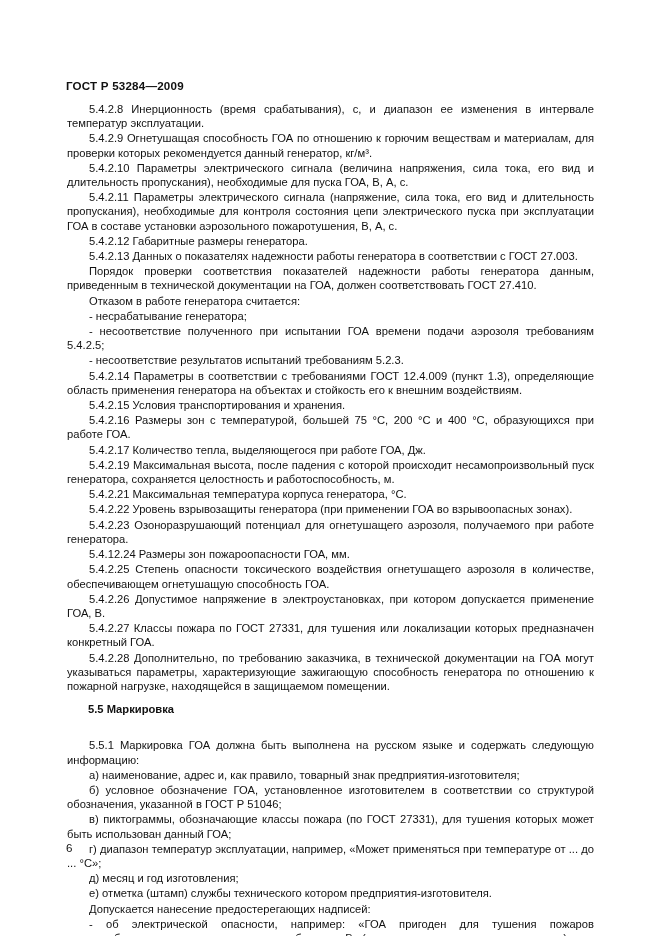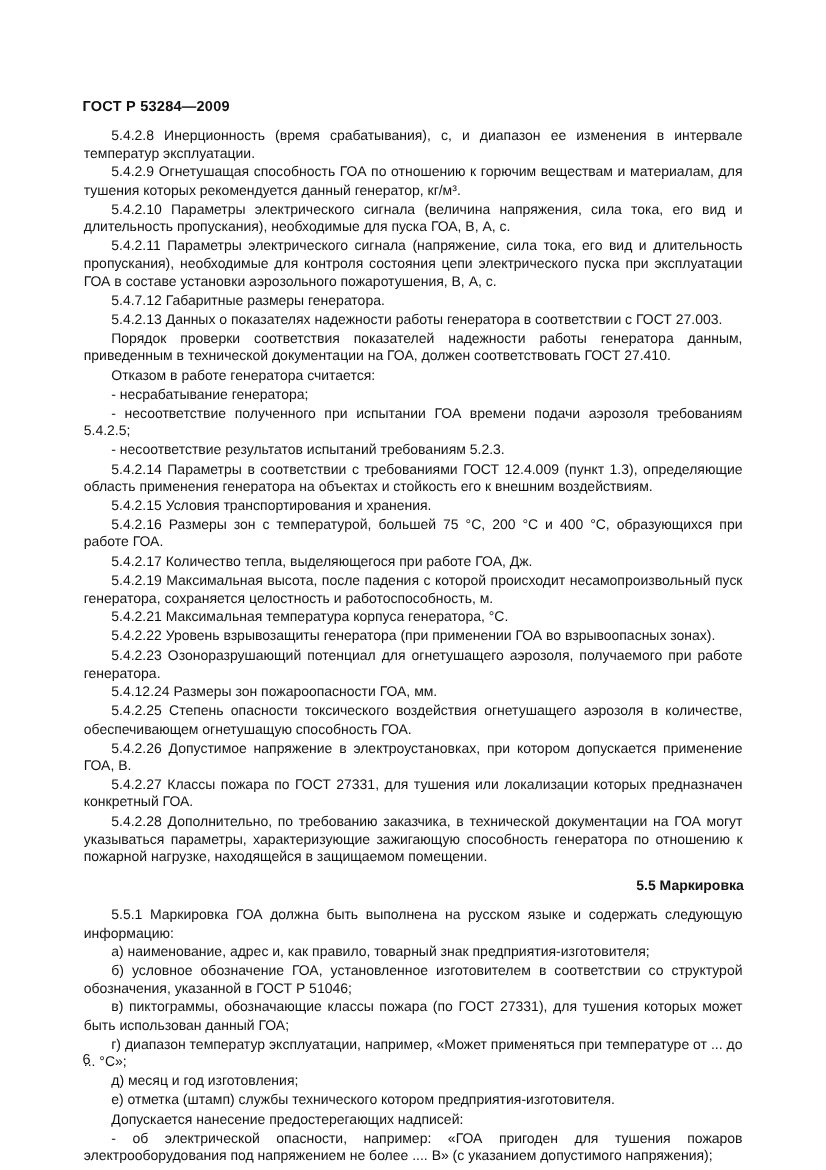--- a/index.html
+++ b/index.html
@@ -34,43 +34,43 @@
     text-align: justify;
   }
   .doc-body p.body {
     margin: 1px;
     text-indent: 22px;
   }
   .doc-body h2.heading {
     font-size: 11.2px;
     line-height: 14.2px;
     font-weight: bold;
-    margin: 9px 0 9px 0;
+    margin: 9px 0 22px 0;
     text-indent: 22px;
-    text-align: right;
+    text-align: left;
   }
   .page-number {
     position: absolute;
     left: 66px;
     top: 841px;
     font-size: 11.6px;
   }
 </style>
 </head>
 <body>
 
 <div class="page">
   <div class="doc-header">ГОСТ Р 53284—2009</div>
 
   <div class="doc-body">
       <p class="body">5.4.2.8 Инерционность (время срабатывания), с, и диапазон ее изменения в интервале температур эксплуатации.</p>
-      <p class="body">5.4.2.9 Огнетушащая способность ГОА по отношению к горючим веществам и материалам, для тушения которых рекомендуется данный генератор, кг/м³.</p>
+      <p class="body">5.4.2.9 Огнетушащая способность ГОА по отношению к горючим веществам и материалам, для проверки которых рекомендуется данный генератор, кг/м³.</p>
       <p class="body">5.4.2.10 Параметры электрического сигнала (величина напряжения, сила тока, его вид и длительность пропускания), необходимые для пуска ГОА, В, А, с.</p>
       <p class="body">5.4.2.11 Параметры электрического сигнала (напряжение, сила тока, его вид и длительность пропускания), необходимые для контроля состояния цепи электрического пуска при эксплуатации ГОА в составе установки аэрозольного пожаротушения, В, А, с.</p>
-      <p class="body">5.4.7.12 Габаритные размеры генератора.</p>
+      <p class="body">5.4.2.12 Габаритные размеры генератора.</p>
       <p class="body">5.4.2.13 Данных о показателях надежности работы генератора в соответствии с ГОСТ 27.003.</p>
       <p class="body">Порядок проверки соответствия показателей надежности работы генератора данным, приведенным в технической документации на ГОА, должен соответствовать ГОСТ 27.410.</p>
       <p class="body">Отказом в работе генератора считается:</p>
       <p class="body">- несрабатывание генератора;</p>
       <p class="body">- несоответствие полученного при испытании ГОА времени подачи аэрозоля требованиям 5.4.2.5;</p>
       <p class="body">- несоответствие результатов испытаний требованиям 5.2.3.</p>
       <p class="body">5.4.2.14 Параметры в соответствии с требованиями ГОСТ 12.4.009 (пункт 1.3), определяющие область применения генератора на объектах и стойкость его к внешним воздействиям.</p>
       <p class="body">5.4.2.15 Условия транспортирования и хранения.</p>
       <p class="body">5.4.2.16 Размеры зон с температурой, большей 75 °С, 200 °С и 400 °С, образующихся при работе ГОА.</p>
       <p class="body">5.4.2.17 Количество тепла, выделяющегося при работе ГОА, Дж.</p>

